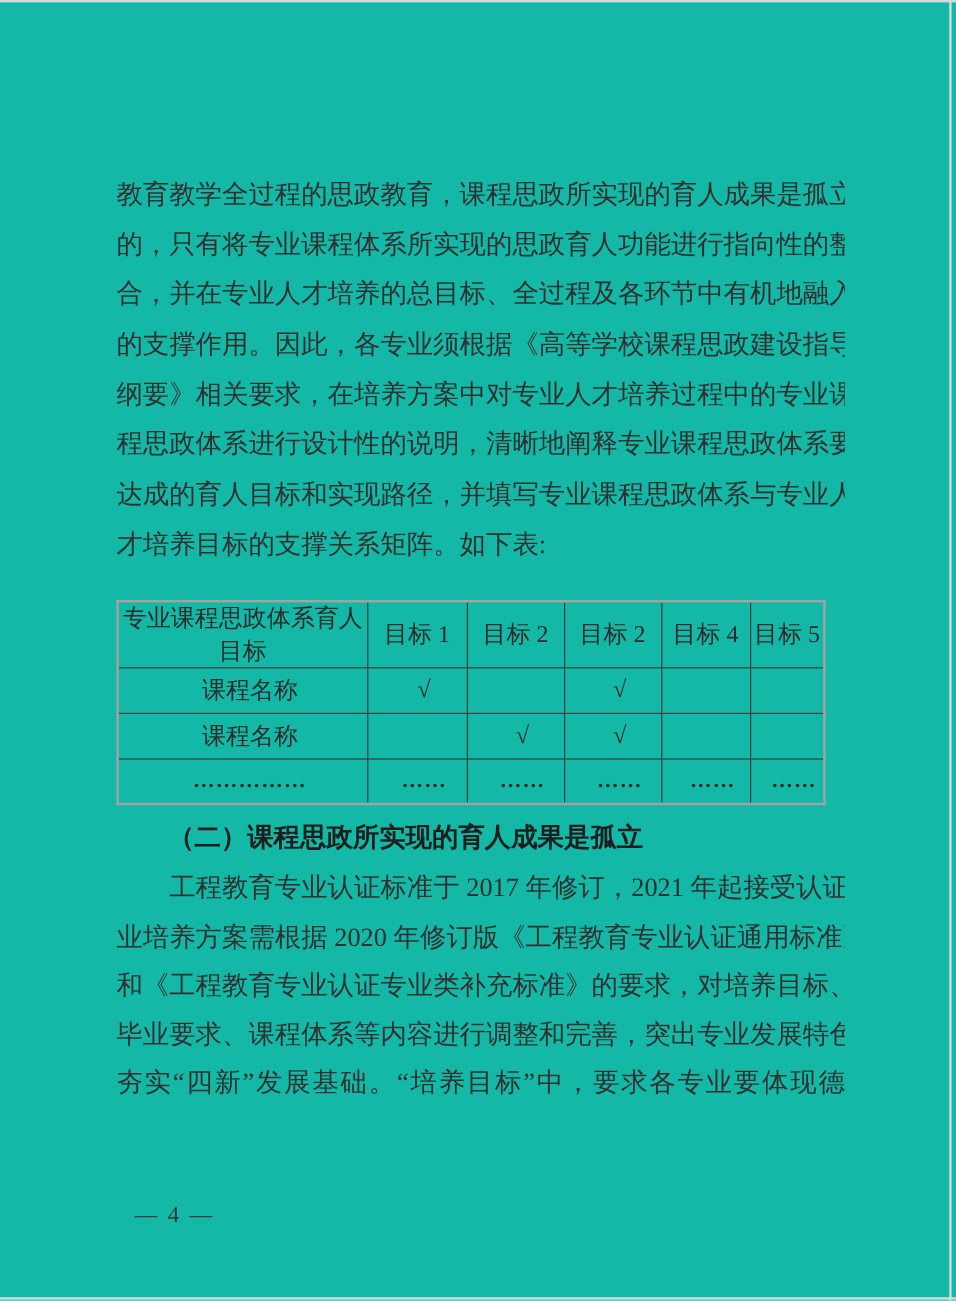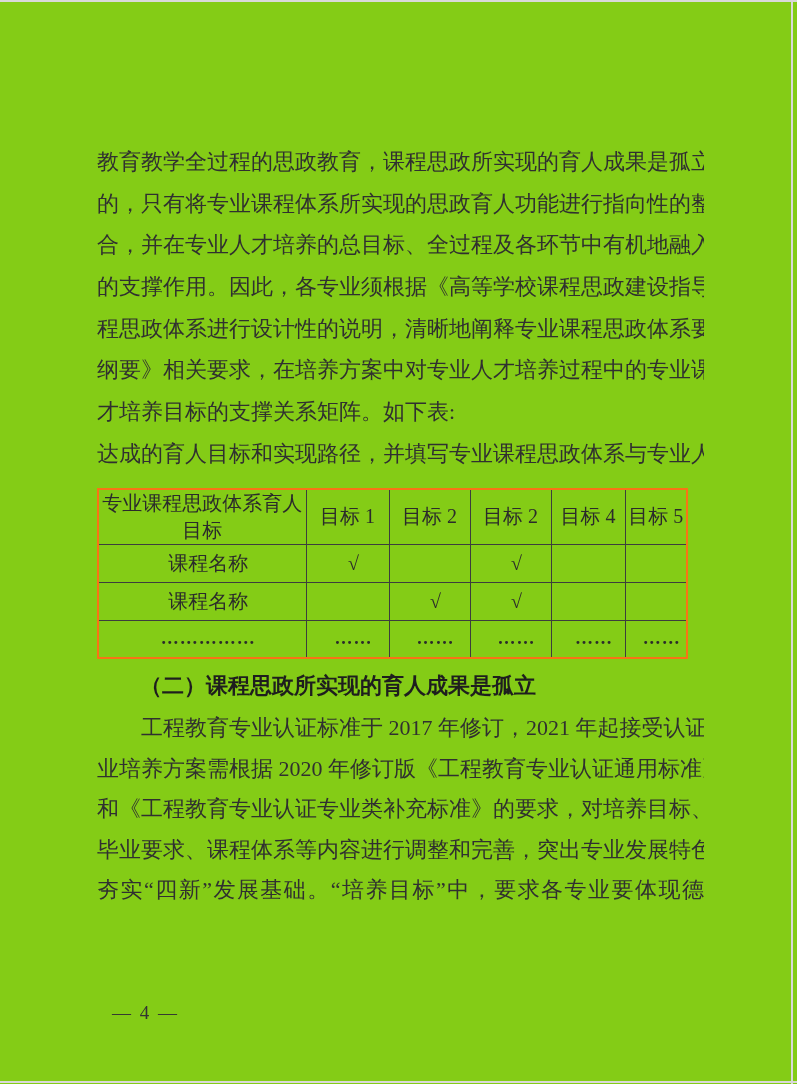--- a/index.html
+++ b/index.html
@@ -5,21 +5,21 @@
   * { margin: 0; padding: 0; box-sizing: border-box; }
   html, body {
     width: 797px; height: 1084px;
     background: #ffffff;
     font-family: "Liberation Serif", "DejaVu Serif", serif;
     overflow: hidden;
   }
   .page {
     position: relative;
     width: 797px; height: 1084px;
-    background: #84cc16;
+    background: #14b8a6;
     color: #303030;
   }
   .edge { position: absolute; background: #d9d9d9; }
   .edge-top    { left: 0; top: 0; width: 797px; height: 2px; }
   .edge-bottom { left: 0; top: 1081px; width: 797px; height: 2px; }
   .edge-right  { left: 791px; top: 0; width: 2px; height: 1084px; }
 
   .content {
     position: absolute;
     left: 97px; top: 141px;
@@ -35,25 +35,25 @@
     text-align-last: justify;
     text-justify: inter-character;
     white-space: nowrap;
     overflow: hidden;
   }
   .para2 .line { height: 40.5px; line-height: 40.5px; }
   .line.last { text-align-last: left; }
   .line.indent { padding-left: 44px; }
 
   table.matrix {
-    margin-top: 13px;
+    margin-top: 25px;
     width: 589px;
     border-collapse: collapse;
     table-layout: fixed;
-    border: 2px solid #f97316;
+    border: 2px solid #a3a3a3;
   }
   table.matrix th, table.matrix td {
     border: 1.5px solid #3d3d3d;
     text-align: center;
     vertical-align: middle;
     font-size: 20px;
     font-weight: normal;
     color: #2b2b2b;
     overflow: hidden;
   }
@@ -95,24 +95,24 @@
   <div class="edge edge-bottom"></div>
   <div class="edge edge-right"></div>
 
   <div class="content">
 
     <div class="para para1">
       <div class="line">教育教学全过程的思政教育，课程思政所实现的育人成果是孤立</div>
       <div class="line">的，只有将专业课程体系所实现的思政育人功能进行指向性的整</div>
       <div class="line">合，并在专业人才培养的总目标、全过程及各环节中有机地融入</div>
       <div class="line">的支撑作用。因此，各专业须根据《高等学校课程思政建设指导</div>
+      <div class="line">纲要》相关要求，在培养方案中对专业人才培养过程中的专业课</div>
       <div class="line">程思政体系进行设计性的说明，清晰地阐释专业课程思政体系要</div>
-      <div class="line">纲要》相关要求，在培养方案中对专业人才培养过程中的专业课</div>
+      <div class="line">达成的育人目标和实现路径，并填写专业课程思政体系与专业人</div>
       <div class="line last">才培养目标的支撑关系矩阵。如下表:</div>
-      <div class="line">达成的育人目标和实现路径，并填写专业课程思政体系与专业人</div>
     </div>
 
     <table class="matrix">
       <colgroup>
         <col style="width:208px">
         <col style="width:83px">
         <col style="width:81px">
         <col style="width:81px">
         <col style="width:74px">
         <col style="width:62px">

